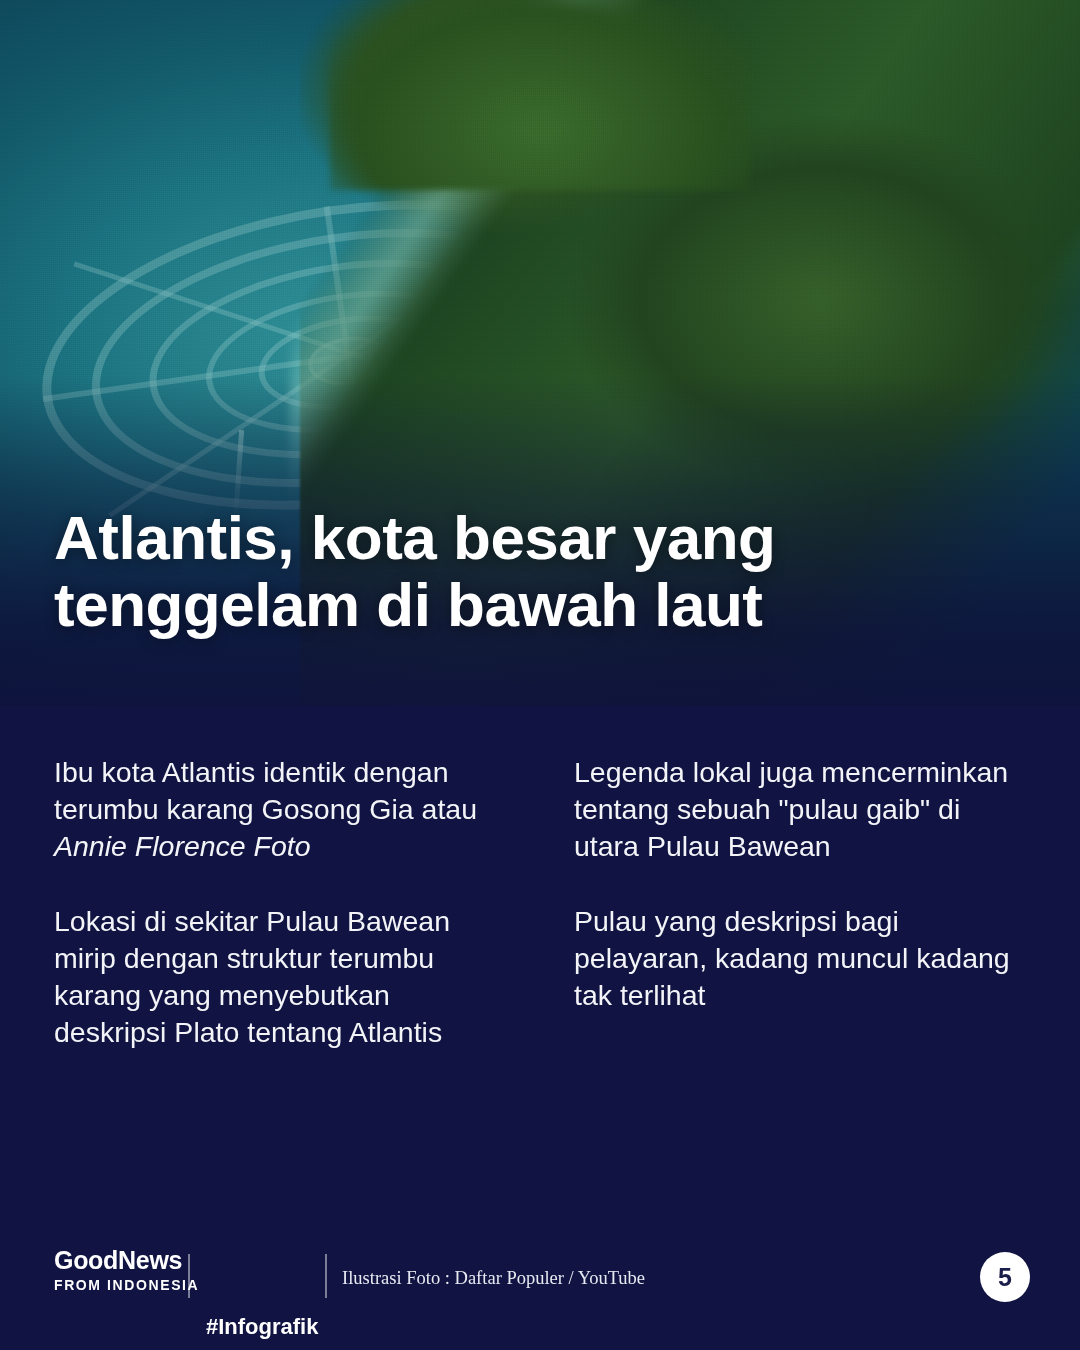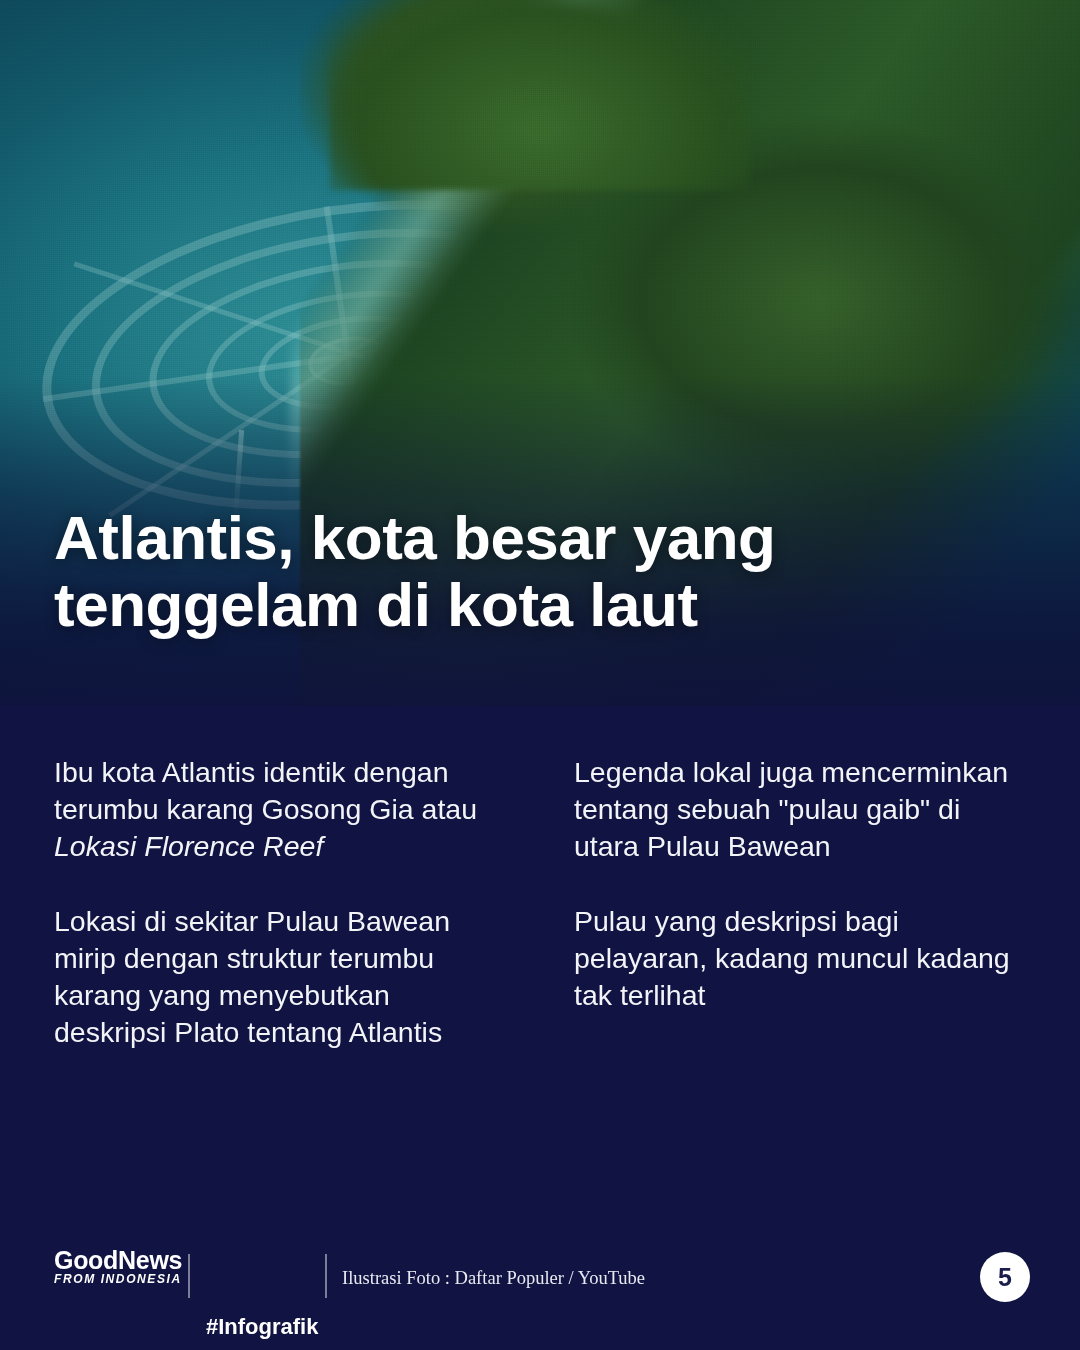--- a/index.html
+++ b/index.html
@@ -194,25 +194,25 @@
     top: 18px;
     color: #ffffff;
   }
   .brand-top {
     font-size: 25px;
     font-weight: 700;
     letter-spacing: -0.3px;
     line-height: 1;
   }
   .brand-bottom {
-    font-size: 12px;
+    font-size: 14px;
     font-weight: 700;
     letter-spacing: 1.6px;
+    margin-top: 5px;
     line-height: 1;
-    font-style: italic;
   }
   .divider {
     position: absolute;
     top: 24px;
     width: 2px;
     height: 44px;
     background: rgba(255,255,255,.45);
   }
   .div1 { left: 188px; }
   .div2 { left: 325px; }
@@ -279,28 +279,28 @@
     <div class="island"></div>
     <div class="island-edge"></div>
     <div class="island-tip"></div>
 
     <div class="grain"></div>
     <div class="photo-scrim"></div>
   </div>
 
   <h1 class="headline">
     <span>Atlantis, kota besar yang</span>
-    <span>tenggelam di kota laut</span>
+    <span>tenggelam di bawah laut</span>
   </h1>
 
   <div class="body-area">
     <div class="columns">
 
       <div class="col">
-        <p class="para"><span>Ibu kota Atlantis identik dengan terumbu karang Gosong Gia atau </span><em>Lokasi Florence Reef</em></p>
+        <p class="para"><span>Ibu kota Atlantis identik dengan terumbu karang Gosong Gia atau </span><em>Annie Florence Foto</em></p>
         <p class="para"><span>Lokasi di sekitar Pulau Bawean mirip dengan struktur terumbu karang yang menyebutkan deskripsi Plato tentang Atlantis</span></p>
       </div>
 
       <div class="col">
         <p class="para"><span>Legenda lokal juga mencerminkan tentang sebuah "pulau gaib" di utara Pulau Bawean</span></p>
         <p class="para"><span>Pulau yang deskripsi bagi pelayaran, kadang muncul kadang tak terlihat</span></p>
       </div>
 
     </div>
   </div>

